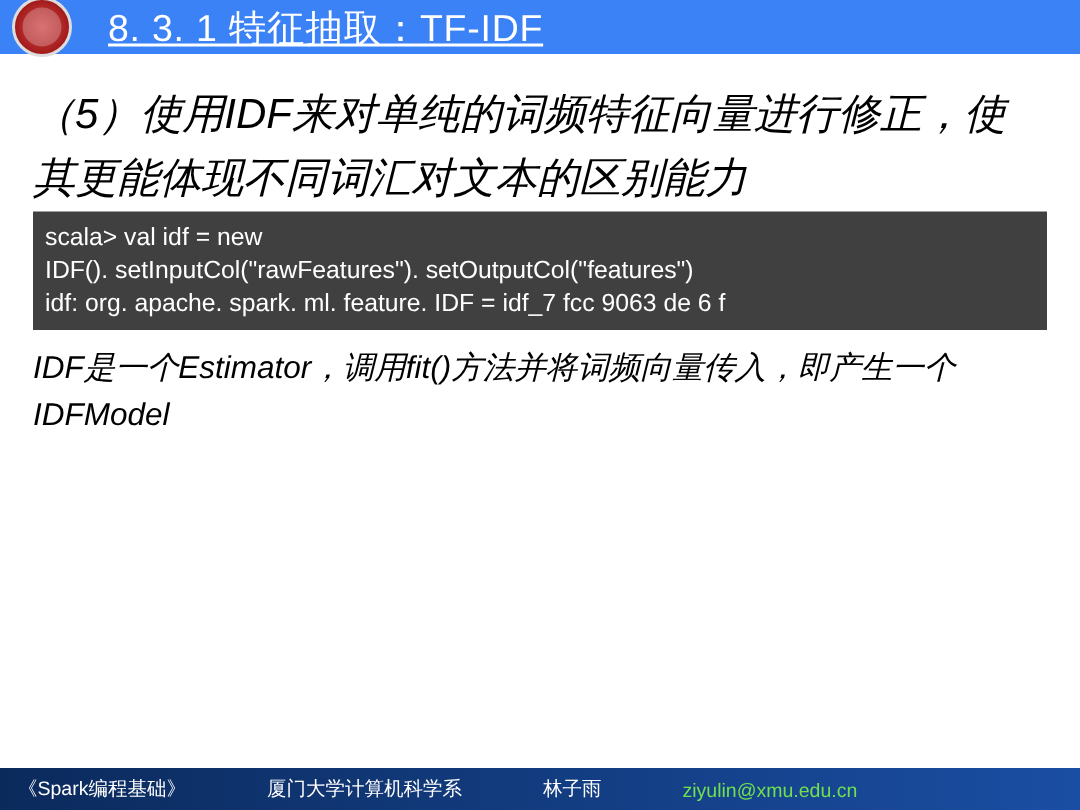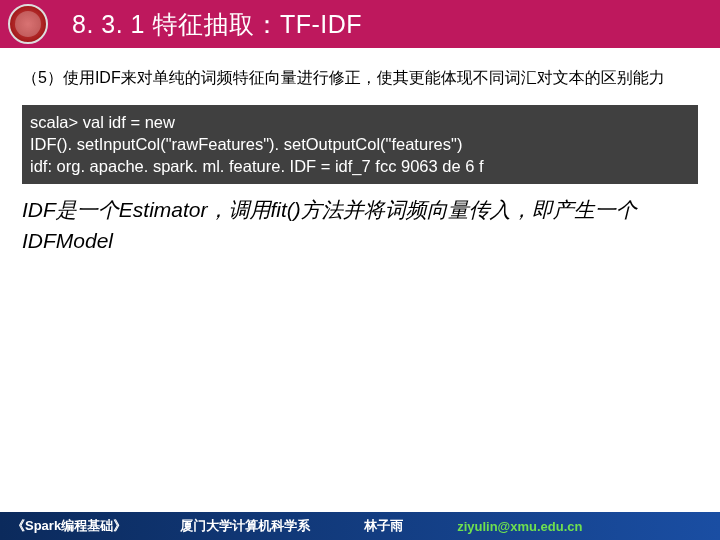--- a/index.html
+++ b/index.html
@@ -5,26 +5,27 @@
   * { margin: 0; padding: 0; box-sizing: border-box; }
   body {
     width: 720px;
     height: 540px;
     font-family: "Microsoft YaHei", Arial, sans-serif;
     background: #fff;
     overflow: hidden;
     position: relative;
   }
   .header {
-    background: #be185d;
+    background: #3b82f6;
     color: #fff;
     display: flex;
     align-items: center;
     padding: 6px 10px 6px 8px;
-    height: 48px;
+    height: 36px;
+    text-decoration: underline;
   }
   .logo {
     width: 40px;
     height: 40px;
     border-radius: 50%;
     background: radial-gradient(circle, #c44 0%, #a22 60%, #800 100%);
     border: 2px solid #ddd;
     margin-right: 24px;
     flex-shrink: 0;
     display: flex;
@@ -40,24 +41,24 @@
   }
   .header-title {
     font-size: 25px;
     font-weight: 500;
     letter-spacing: 0.5px;
   }
   .content {
     padding: 18px 22px 0 22px;
   }
   .intro {
-    font-size: 16px;
+    font-size: 28px;
     line-height: 1.55;
     color: #000;
-    margin-bottom: 14px;
+    font-style: italic;
   }
   .codeblock {
     background: #404040;
     color: #fff;
     font-family: Arial, sans-serif;
     font-size: 16.5px;
     line-height: 1.35;
     padding: 6px 8px;
     margin-bottom: 10px;
     white-space: pre-wrap;
@@ -74,21 +75,20 @@
     left: 0;
     bottom: 0;
     width: 100%;
     height: 28px;
     background: linear-gradient(90deg, #0b2a5c 0%, #1a4ea3 100%);
     color: #fff;
     display: flex;
     align-items: center;
     font-size: 13px;
     padding: 0 12px;
-    font-weight: bold;
   }
   .footer-item { margin-right: 54px; white-space: nowrap; }
   .footer-email { color: #6fe04f; }
 </style>
 </head>
 <body>
 
 <div class="header">
   <div class="logo">
     <div class="logo-inner"></div>

